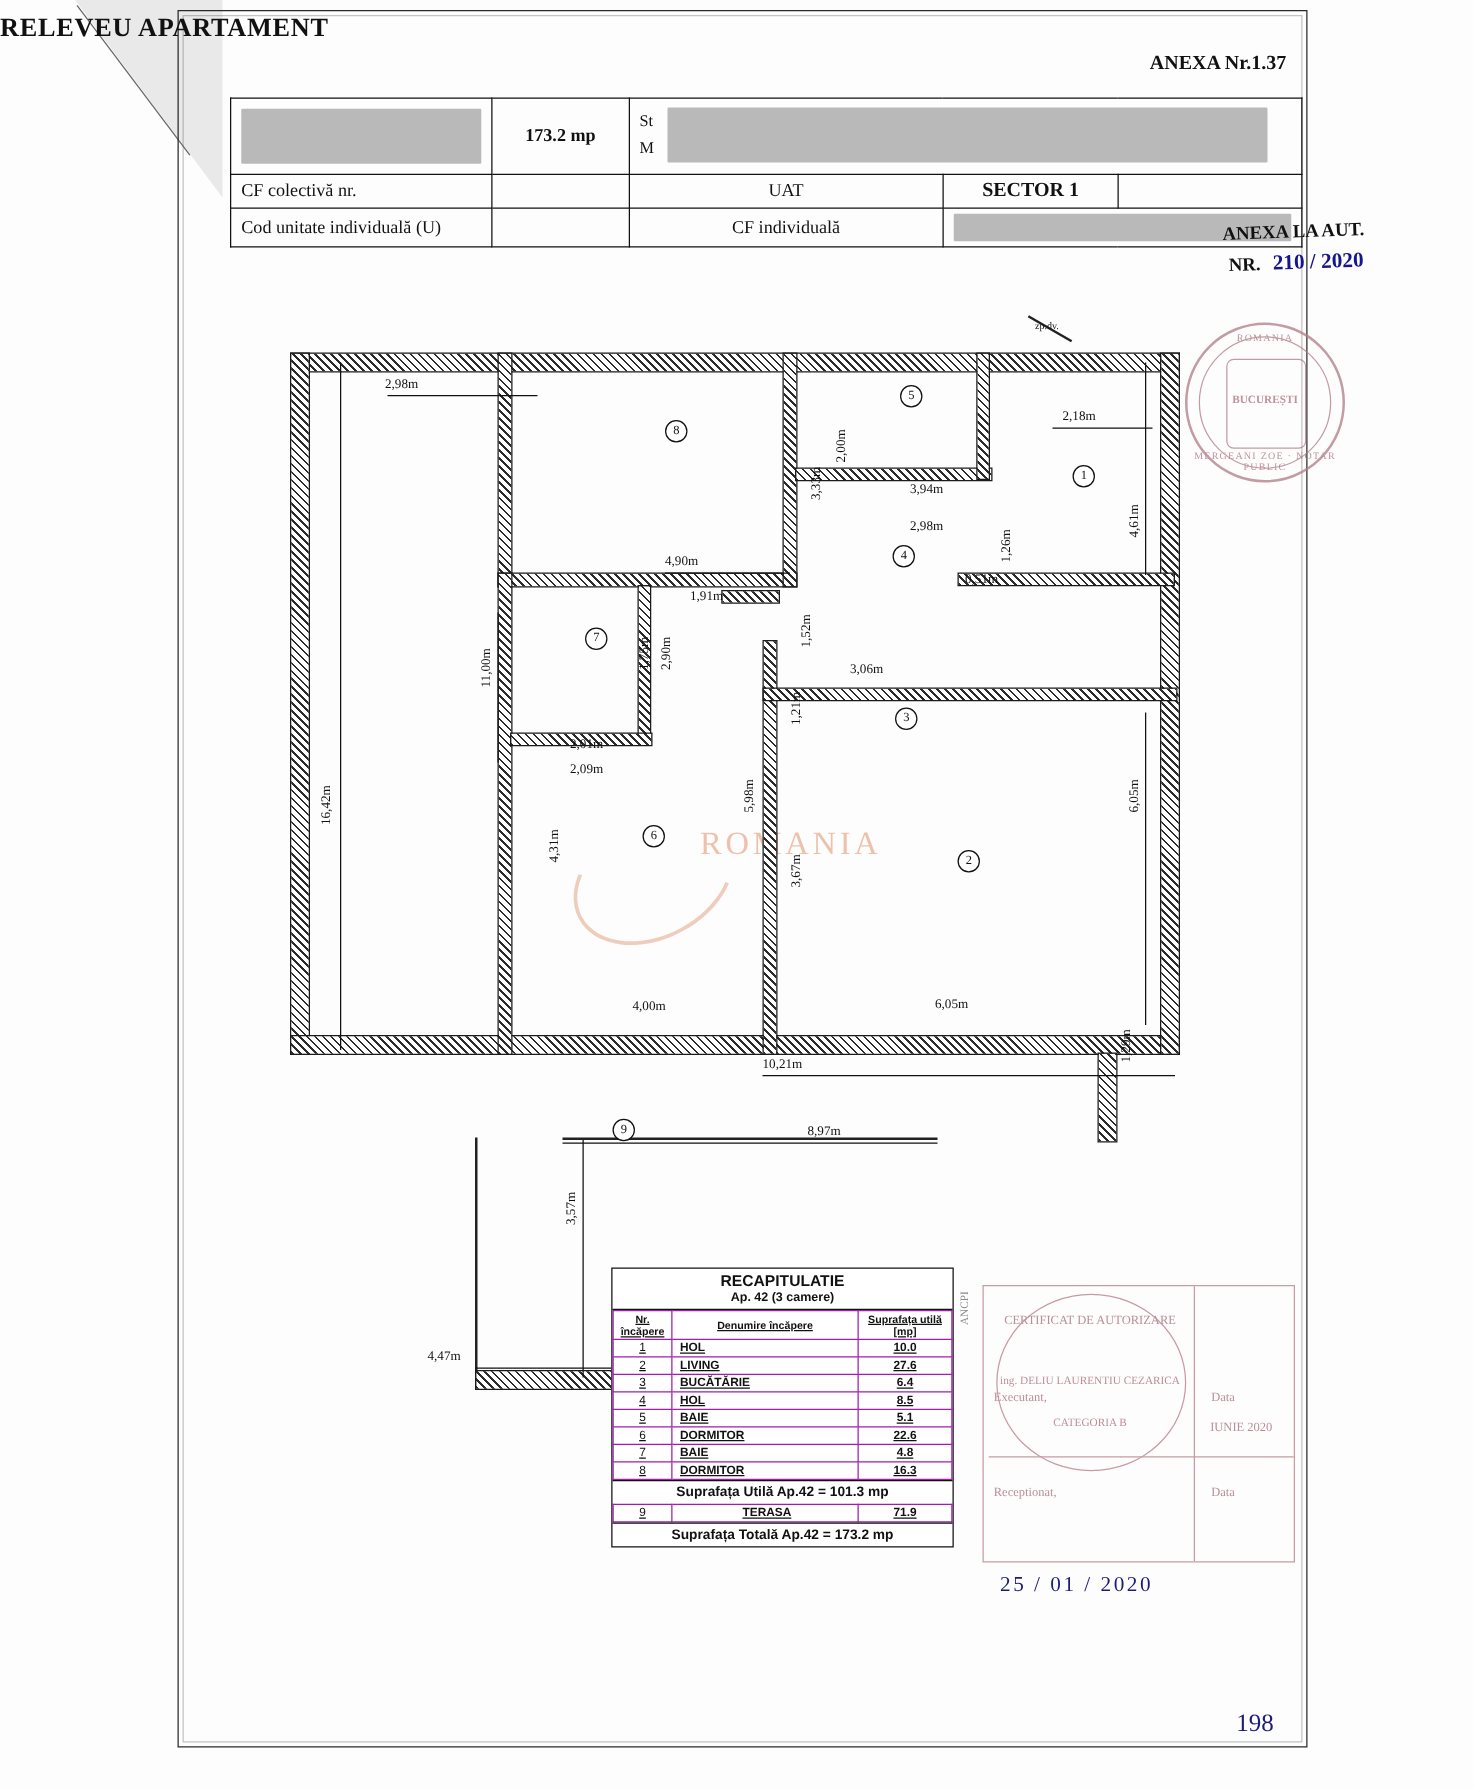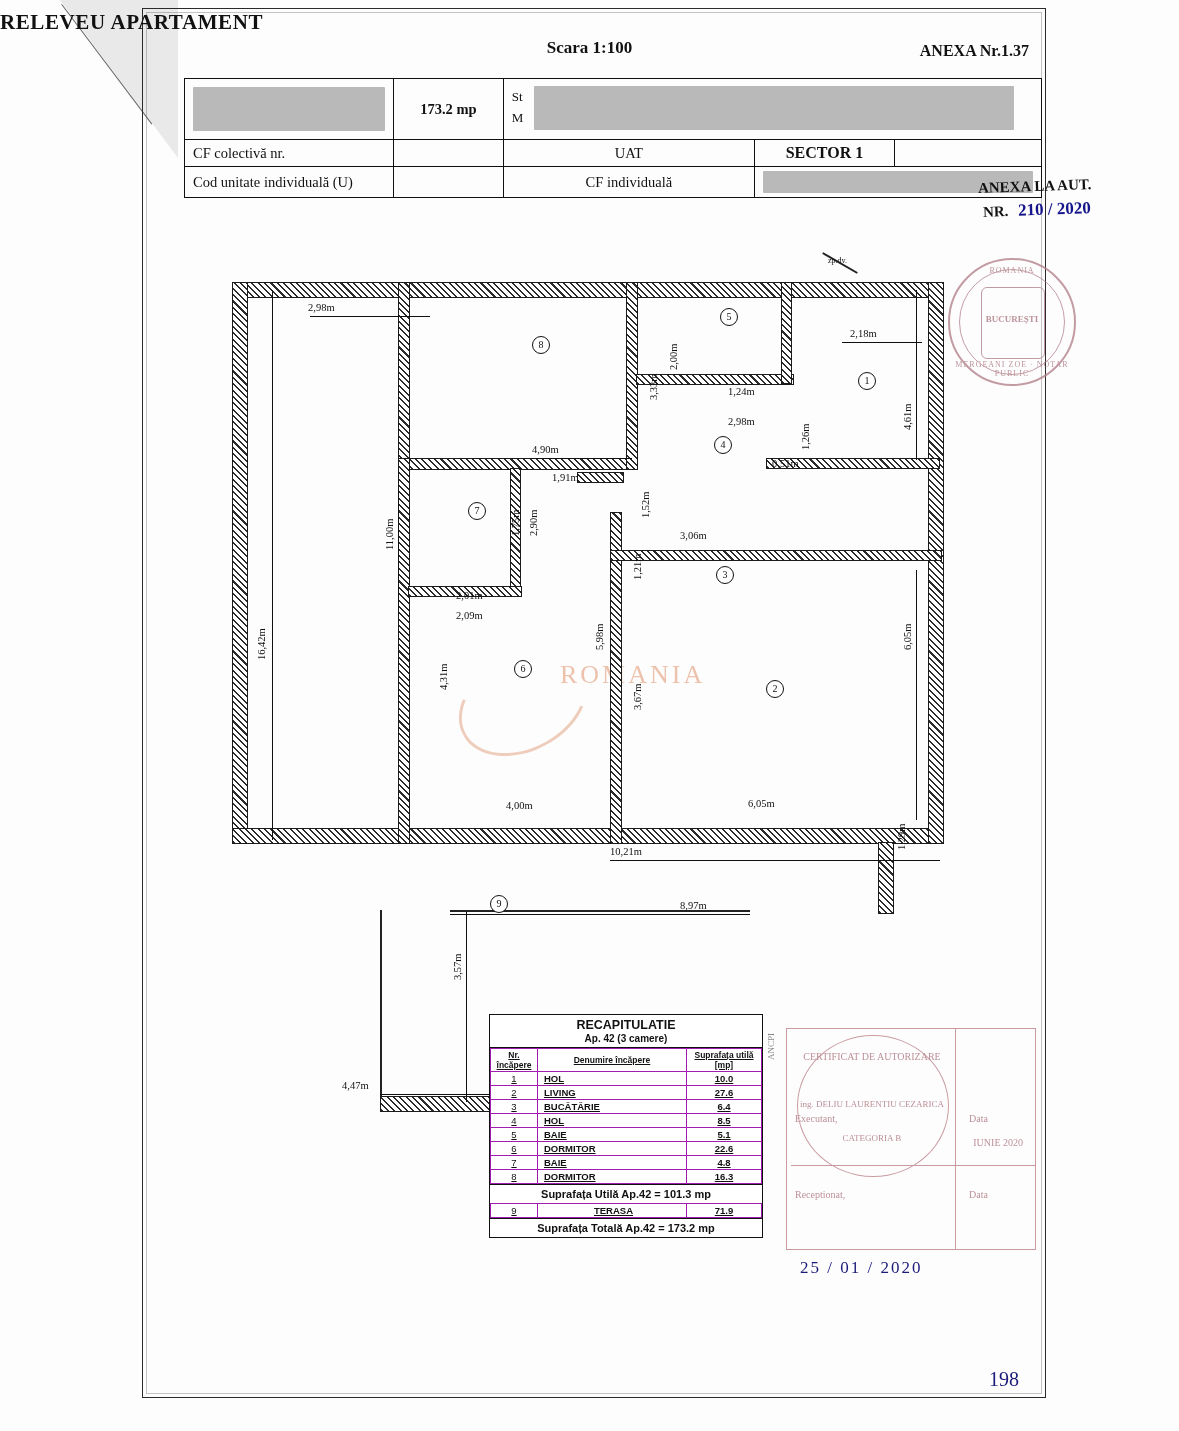--- a/index.html
+++ b/index.html
@@ -79,21 +79,20 @@
 </head>
 <body>
 
 <div id="sheet">
 
   <div class="fold"></div>
   <div class="frame"></div>
   <div class="frame2"></div>
 
   <div class="title">RELEVEU APARTAMENT</div>
-  <div class="subtitle">Scara 1:100</div>
   <div class="anexa">ANEXA Nr.1.37</div>
 
   <table class="tbl">
     <tbody>
     <tr>
       <td style="height:52px">
         <span class="redact" style="width:192px;height:44px"></span>
       </td>
       <td class="c-sup bold">173.2 mp</td>
       <td colspan="3">
@@ -137,21 +136,21 @@
   </div>
 
 
   <div class="cert-stamp">
     <div class="cs-oval"></div>
     <div class="cs-line" style="top:22px">CERTIFICAT DE AUTORIZARE</div>
     <div class="cs-line" style="top:70px;font-size:9px">ing. DELIU LAURENTIU CEZARICA</div>
     <div class="cs-line" style="top:104px;font-size:9px">CATEGORIA B</div>
     <div style="position:absolute;left:8px;top:84px;font-size:10px">Executant,</div>
     <div style="position:absolute;left:182px;top:84px;font-size:10px">Data</div>
-    <div style="position:absolute;left:176px;top:108px;font-size:10px;text-align:right;width:60px;line-height:12px">IUNIE 2020</div>
+    <div style="position:absolute;left:176px;top:108px;font-size:10px;text-align:center;width:60px;line-height:12px">IUNIE 2020</div>
     <div style="position:absolute;left:8px;top:160px;font-size:10px">Receptionat,</div>
     <div style="position:absolute;left:182px;top:160px;font-size:10px">Data</div>
     <div style="position:absolute;left:4px;top:0;width:244px;height:136px;border-bottom:1px solid #c08a92"></div>
     <div style="position:absolute;left:168px;top:0;width:1px;height:220px;background:#c08a92"></div>
   </div>
   <div class="hw-big" style="left:800px;top:1258px">25 / 01 / 2020</div>
   <div class="oblique">ANCPI</div>
 
   <div class="wm-arc"></div>
   <div class="watermark">ROMANIA</div>
@@ -193,21 +192,21 @@
     <div class="room-num" style="left:288px;top:252px">7</div>
     <div class="room-num" style="left:536px;top:316px">3</div>
     <div class="room-num" style="left:334px;top:410px">6</div>
     <div class="room-num" style="left:586px;top:430px">2</div>
     <div class="room-num" style="left:310px;top:645px">9</div>
 
     <div class="dim" style="left:128px;top:52px">2,98m</div>
     <div class="dim" style="left:670px;top:78px">2,18m</div>
     <div class="dim v" style="left:468px;top:150px">3,33m</div>
     <div class="dim v" style="left:488px;top:120px">2,00m</div>
-    <div class="dim" style="left:548px;top:136px">1,24m</div>
+    <div class="dim" style="left:548px;top:136px">3,94m</div>
     <div class="dim" style="left:548px;top:166px">2,98m</div>
     <div class="dim v" style="left:722px;top:180px">4,61m</div>
     <div class="dim v" style="left:620px;top:200px">1,26m</div>
     <div class="dim" style="left:592px;top:208px">0,51m</div>
     <div class="dim" style="left:352px;top:194px">4,90m</div>
     <div class="dim" style="left:372px;top:222px">1,91m</div>
     <div class="dim v" style="left:460px;top:268px">1,52m</div>
     <div class="dim" style="left:500px;top:280px">3,06m</div>
     <div class="dim v" style="left:330px;top:286px">1,75m</div>
     <div class="dim v" style="left:348px;top:286px">2,90m</div>
@@ -217,21 +216,21 @@
     <div class="dim v" style="left:452px;top:330px">1,21m</div>
     <div class="dim v" style="left:76px;top:410px">16,42m</div>
     <div class="dim v" style="left:258px;top:440px">4,31m</div>
     <div class="dim v" style="left:414px;top:400px">5,98m</div>
     <div class="dim v" style="left:452px;top:460px">3,67m</div>
     <div class="dim v" style="left:722px;top:400px">6,05m</div>
     <div class="dim" style="left:326px;top:550px">4,00m</div>
     <div class="dim" style="left:568px;top:548px">6,05m</div>
     <div class="dim" style="left:430px;top:596px">10,21m</div>
     <div class="dim v" style="left:716px;top:600px">1,29m</div>
-    <div class="dim" style="left:500px;top:650px">8,97m</div>
+    <div class="dim" style="left:466px;top:650px">8,97m</div>
     <div class="dim v" style="left:272px;top:730px">3,57m</div>
     <div class="dim" style="left:162px;top:830px">4,47m</div>
     <div class="dim" style="left:648px;top:6px;font-size:8px">zp.dv.</div>
 
     <div class="lead" style="left:130px;top:66px;width:120px"></div>
     <div class="lead" style="left:662px;top:92px;width:80px"></div>
     <div class="lead" style="left:352px;top:208px;width:100px"></div>
     <div class="lead" style="left:430px;top:610px;width:330px"></div>
     <div class="lead" style="left:270px;top:664px;width:300px"></div>
     <div class="lead" style="left:200px;top:844px;width:290px"></div>

